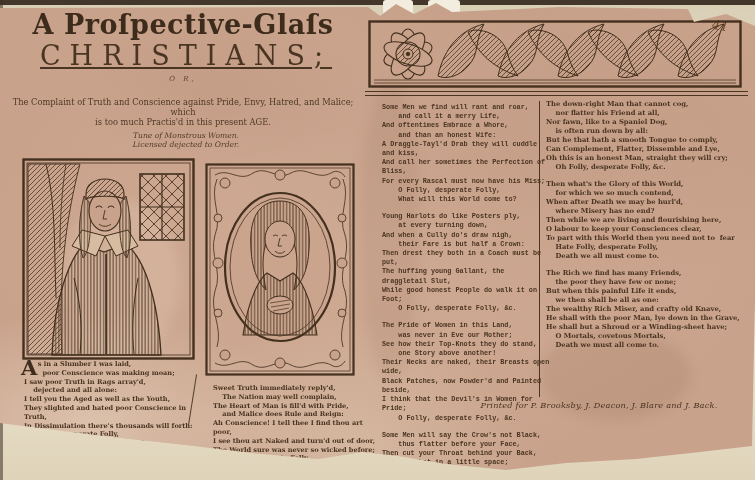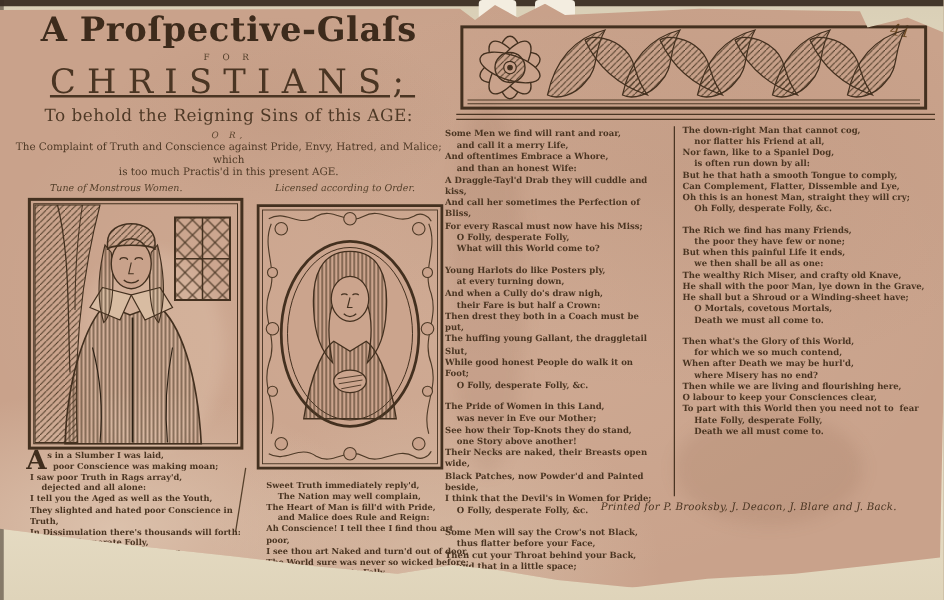--- a/index.html
+++ b/index.html
@@ -22,23 +22,23 @@
       636px 459px,566px 463px,506px 470px,446px 464px,398px 456px,362px 452px,318px 459px,
       252px 453px,186px 445px,112px 437px,48px 429px,0px 423px);
     color:#47331f;}
   .stain{position:absolute;border-radius:50%;filter:blur(6px);}
   .hdr{position:absolute;left:6px;top:10px;width:354px;text-align:center;}
   .title-bl{font-size:27px;font-weight:bold;letter-spacing:.5px;color:#3d2b1c;line-height:30px;}
   .for-word{font-size:7px;letter-spacing:4px;margin-top:2px;color:#54402c;}
   .title-caps{font-size:27px;letter-spacing:9px;color:#4a3523;line-height:32px;margin-left:6px;text-decoration:underline;}
   .subtitle{font-size:13.5px;color:#4e3926;margin-top:3px;letter-spacing:.4px;}
   .or-word{font-size:7px;letter-spacing:3px;color:#5d4630;margin-top:3px;font-style:italic;}
-  .complaint{font-size:8.3px;color:#4e3926;margin-top:0;line-height:10px;white-space:pre-wrap;}
+  .complaint{font-size:8.3px;color:#4e3926;margin-top:14px;line-height:10px;white-space:pre-wrap;}
   .tunerow{display:flex;justify-content:space-between;padding:0 28px 0 34px;margin-top:4px;
-           font-size:7.6px;font-style:italic;color:#55402b;}
+           font-size:7.6px;font-style:italic;color:#55402b;flex-direction:column;}
   .verse{position:absolute;white-space:pre-wrap;font-size:6.8px;line-height:9.2px;
          font-weight:bold;color:#4a3522;}
   .vcol{position:absolute;display:flex;flex-direction:column;gap:8px;}
   .vcol .verse{position:static;}
   .dropcap{position:absolute;font-size:21px;font-weight:bold;color:#3f2d1d;line-height:20px;}
   .imprint{position:absolute;font-size:8.2px;font-style:italic;color:#4a3522;letter-spacing:.2px;}
   .rule-h{position:absolute;border-top:1.6px solid #4a3523;border-bottom:1px solid #4a3523;height:2.5px;}
   .rule-v{position:absolute;width:1.3px;background:#4a3523;}
   .rule-slash{position:absolute;width:1.1px;background:#55402b;transform:rotate(9deg);}
   .handnum{position:absolute;font-size:13px;font-style:italic;color:#6f4b25;transform:rotate(8deg);
@@ -55,29 +55,27 @@
   <div class="tear-white" style="left:383px;top:0;width:30px;height:17px;"></div>
   <div class="tear-white" style="left:428px;top:0;width:32px;height:14px;"></div>
 
   <div class="paper">
     <div class="stain" style="left:540px;top:330px;width:150px;height:90px;background:rgba(120,82,58,.12);"></div>
     <div class="stain" style="left:60px;top:200px;width:120px;height:160px;background:rgba(255,240,220,.15);"></div>
     <div class="stain" style="left:360px;top:80px;width:60px;height:300px;background:rgba(130,90,65,.10);"></div>
 
     <div class="hdr">
       <div class="title-bl">A Proſpective-Glaſs</div>
-      <div class="for-word">F O R</div>
       <div class="title-caps">CHRISTIANS;</div>
-      <div class="subtitle">To behold the Reigning Sins of this AGE:</div>
       <div class="or-word">O R,</div>
       <div class="complaint">The Complaint of Truth and Conscience against Pride, Envy, Hatred, and Malice; which
 is too much Practis'd in this present AGE.</div>
       <div class="tunerow">
         <span>Tune of Monstrous Women.</span>
-        <span>Licensed according to Order.</span>
+        <span>Licensed dejected to Order.</span>
       </div>
     </div>
 
     <div class="handnum" style="left:712px;top:18px;">41</div>
 
     <svg class="woodcut" style="left:22px;top:158px;" width="173" height="202" viewBox="0 0 173 202">
       <defs>
         <pattern id="hatchV" width="3.2" height="4" patternUnits="userSpaceOnUse">
           <path d="M1.6,0 V4" stroke="#4e3a27" stroke-width="0.9"></path>
         </pattern>
@@ -199,21 +197,21 @@
     <div class="verse" style="left:200px;top:384px;width:166px;line-height:8.8px;font-size:6.6px;margin-left:13px;">Sweet Truth immediately reply'd,
     The Nation may well complain,
 The Heart of Man is fill'd with Pride,
     and Malice does Rule and Reign:
 Ah Conscience! I tell thee I find thou art poor,
 I see thou art Naked and turn'd out of door,
 The World sure was never so wicked before;
     O Folly, desperate Folly,
     What will this World come to?</div>
 
-    <div class="vcol" style="left:356px;top:103px;width:170px;">
+    <div class="vcol" style="left:382px;top:103px;width:170px;font-family:Liberation Mono, monospace;">
       <div class="verse">Some Men we find will rant and roar,
     and call it a merry Life,
 And oftentimes Embrace a Whore,
     and than an honest Wife:
 A Draggle-Tayl'd Drab they will cuddle and kiss,
 And call her sometimes the Perfection of Bliss,
 For every Rascal must now have his Miss;
     O Folly, desperate Folly,
     What will this World come to?</div>
       <div class="verse">Young Harlots do like Posters ply,
@@ -240,35 +238,35 @@
 
     <div class="vcol" style="left:546px;top:100px;width:202px;">
       <div class="verse" style="line-height:9px;">The down-right Man that cannot cog,
     nor flatter his Friend at all,
 Nor fawn, like to a Spaniel Dog,
     is often run down by all:
 But he that hath a smooth Tongue to comply,
 Can Complement, Flatter, Dissemble and Lye,
 Oh this is an honest Man, straight they will cry;
     Oh Folly, desperate Folly, &amp;c.</div>
+      <div class="verse" style="line-height:9px;">Then what's the Glory of this World,
+    for which we so much contend,
+When after Death we may be hurl'd,
+    where Misery has no end?
+Then while we are living and flourishing here,
+O labour to keep your Consciences clear,
+To part with this World then you need not to  fear
+    Hate Folly, desperate Folly,
+    Death we all must come to.</div>
       <div class="verse" style="line-height:9px;">The Rich we find has many Friends,
     the poor they have few or none;
 But when this painful Life it ends,
     we then shall be all as one:
 The wealthy Rich Miser, and crafty old Knave,
 He shall with the poor Man, lye down in the Grave,
 He shall but a Shroud or a Winding-sheet have;
     O Mortals, covetous Mortals,
     Death we must all come to.</div>
-      <div class="verse" style="line-height:9px;">Then what's the Glory of this World,
-    for which we so much contend,
-When after Death we may be hurl'd,
-    where Misery has no end?
-Then while we are living and flourishing here,
-O labour to keep your Consciences clear,
-To part with this World then you need not to  fear
-    Hate Folly, desperate Folly,
-    Death we all must come to.</div>
     </div>
 
     <div class="imprint" style="left:464px;top:400px;width:270px;text-align:center;">Printed for P. Brooksby, J. Deacon, J. Blare and J. Back.</div>
   </div>
 </div>
 
 </body></html>

